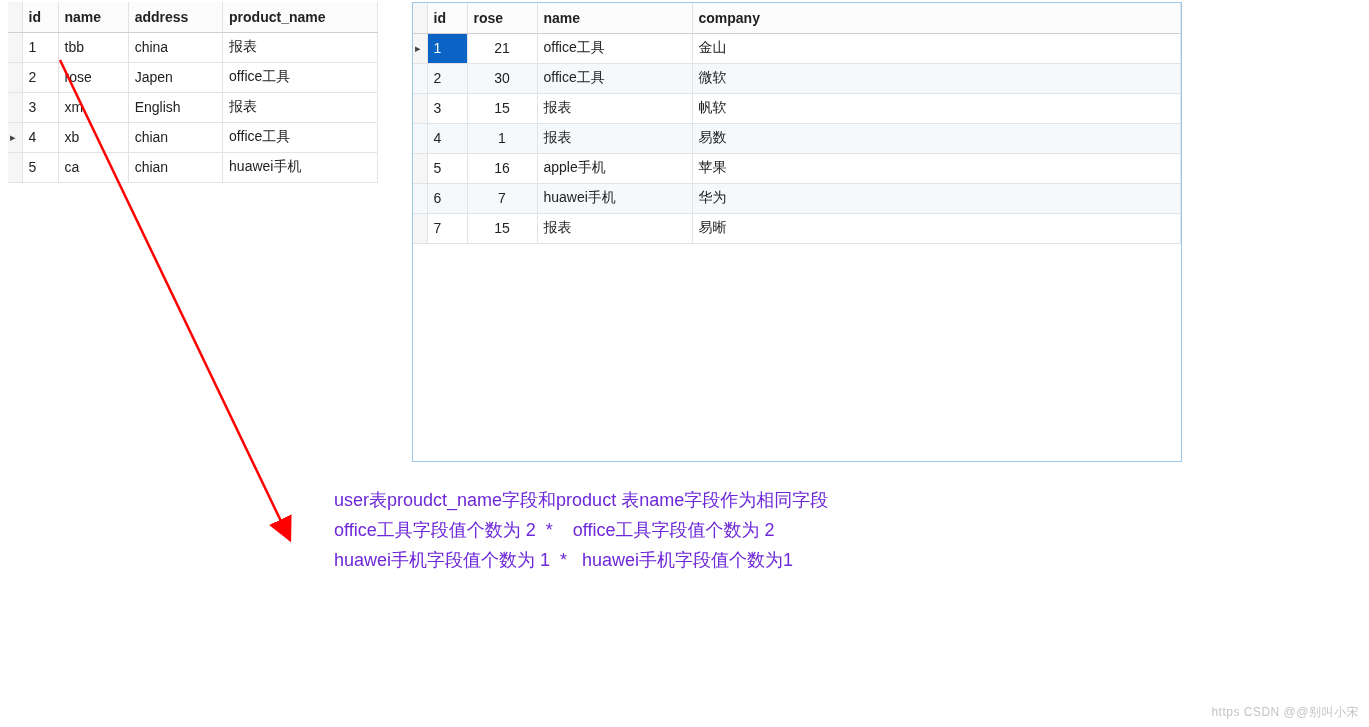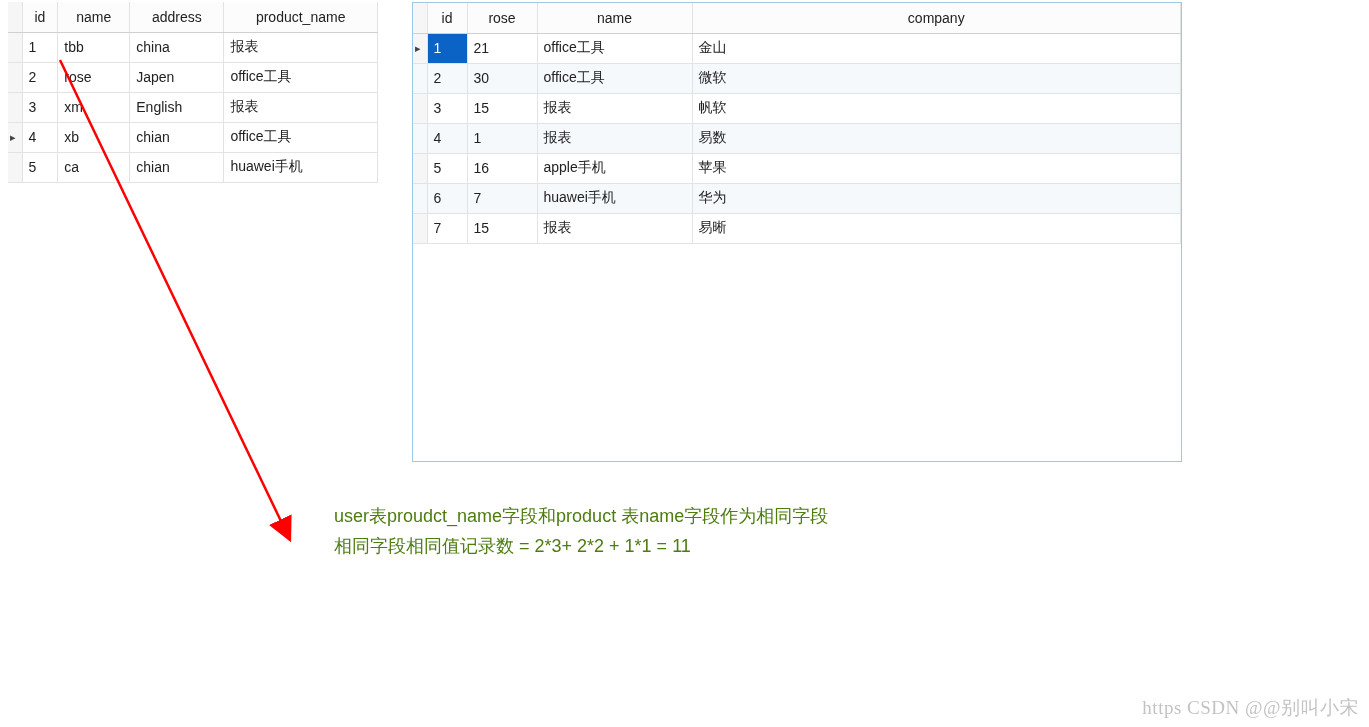--- a/index.html
+++ b/index.html
@@ -29,22 +29,21 @@
     padding: 5px 6px 5px 6px;
     text-align: left;
     font-weight: normal;
     color: #222;
     height: 30px;
     white-space: nowrap;
   }
   th {
     background: #fcfcfc;
     border-bottom: 1px solid #d0d0d0;
-    font-weight: normal;
-    text-align: center;
+    font-weight: bold;
   }
   .gutter {
     width: 14px;
     min-width: 14px;
     background: #f6f6f6;
     border-right: 1px solid #e3e3e3;
     padding: 0;
     position: relative;
   }
   th.gutter { background: #f6f6f6; }
@@ -53,50 +52,48 @@
     position: absolute;
     left: 2px; top: 50%;
     transform: translateY(-50%);
     font-size: 11px;
     color: #444;
   }
   .cell-selected {
     background: #0a63c5 !important;
     color: #fff !important;
   }
-  .num-col { text-align: left; padding-right: 6px; }
+  .num-col { text-align: center; padding-right: 6px; }
   .table2 th, .table2 td { }
   .table2 .col-id { width: 40px; }
   .table2 .col-price { width: 70px; }
   .table2 .col-name { width: 155px; }
   .table2 tr.alt td { background: #f5f9fc; }
   .arrow-svg {
     position: absolute;
     left: 20px; top: 50px;
     width: 320px; height: 510px;
     pointer-events: none;
   }
   .annotation {
     position: absolute;
     left: 334px;
     top: 485px;
-    color: #4d7c0f;
+    color: #6d28d9;
     font-size: 18px;
     line-height: 30px;
     white-space: pre;
-    margin-top: 16px;
   }
   .watermark {
     position: absolute;
     right: 10px;
     bottom: 6px;
     color: rgba(120,120,120,0.45);
-    font-size: 19px;
+    font-size: 12px;
     letter-spacing: 0.5px;
-    font-family: Liberation Serif, serif;
   }
 </style>
 </head>
 <body>
 
 <div class="table-wrap table1">
   <table>
     <thead>
       <tr>
         <th class="gutter"></th>
@@ -213,15 +210,15 @@
 
 <svg class="arrow-svg" viewBox="0 0 320 510">
   <defs>
     <marker id="ah" markerWidth="12" markerHeight="12" refX="9" refY="5" orient="auto">
       <path d="M0,0 L10,5 L0,10 z" fill="#ff0000"></path>
     </marker>
   </defs>
   <line x1="40" y1="10" x2="270" y2="490" stroke="#ff0000" stroke-width="2.5" marker-end="url(#ah)"></line>
 </svg>
 
-<div class="annotation" id="annotation"><div>user表proudct_name字段和product 表name字段作为相同字段</div><div>相同字段相同值记录数 = 2*3+ 2*2 + 1*1 = 11</div></div>
+<div class="annotation" id="annotation"><div>user表proudct_name字段和product 表name字段作为相同字段</div><div>office工具字段值个数为 2  *    office工具字段值个数为 2</div><div>huawei手机字段值个数为 1  *   huawei手机字段值个数为1</div></div>
 
 <div class="watermark">https CSDN @@别叫小宋</div>
 
 </body></html>

